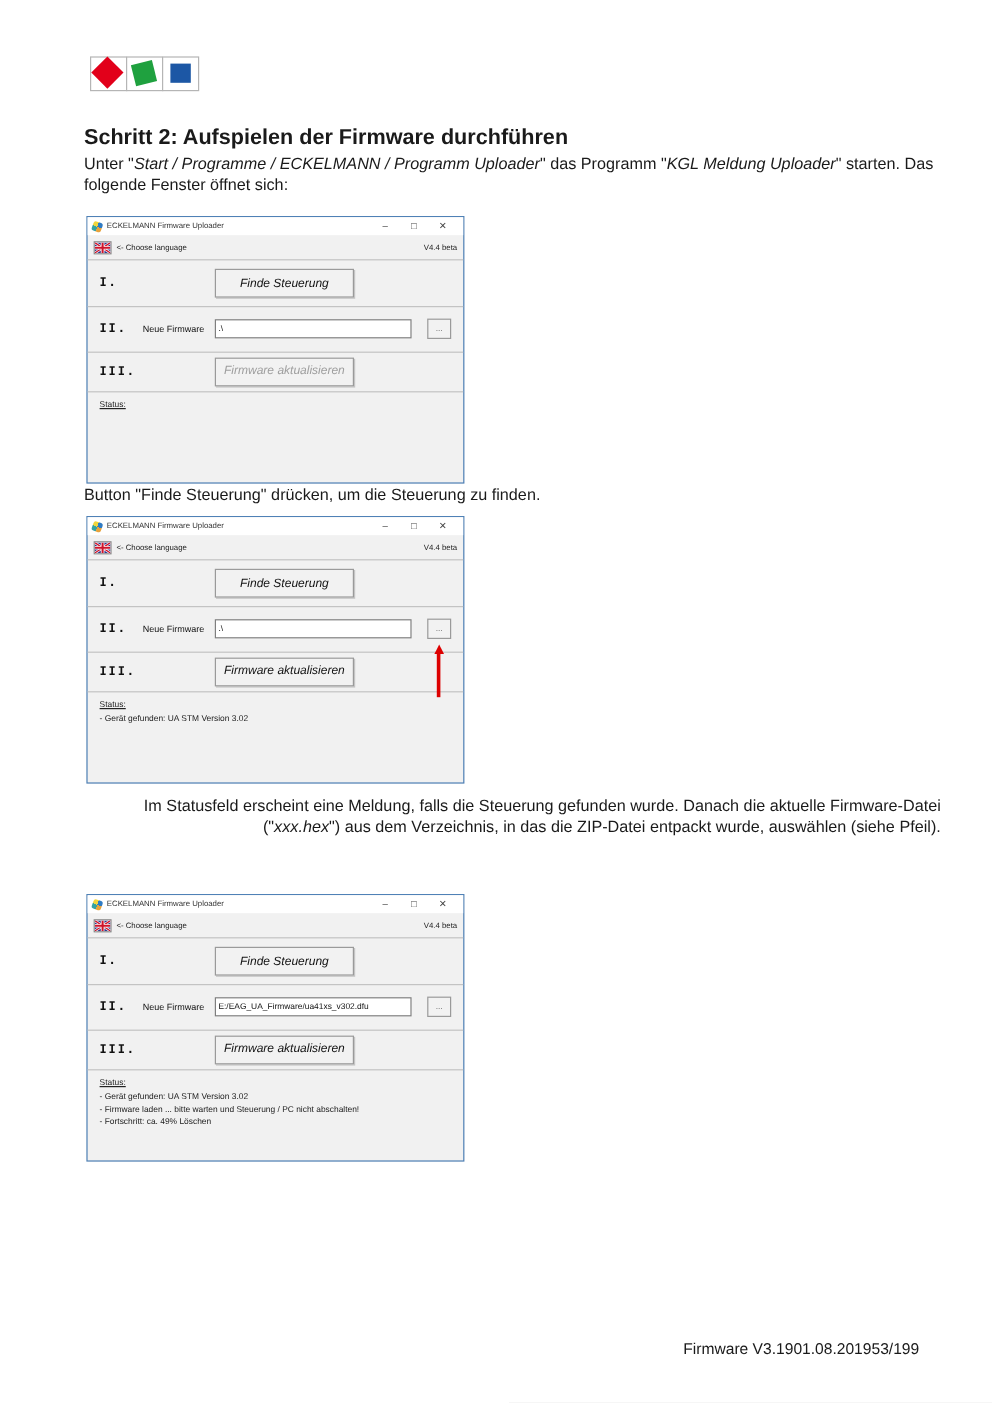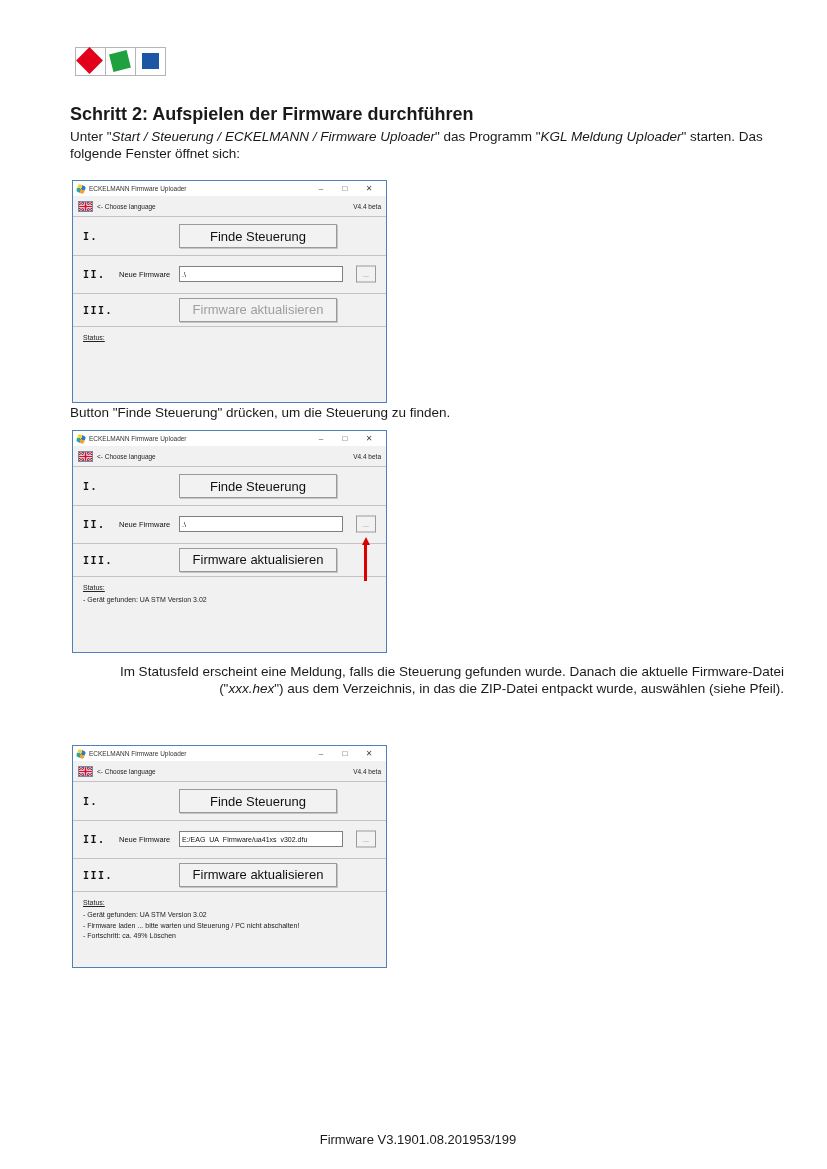--- a/index.html
+++ b/index.html
@@ -49,62 +49,62 @@
   .uw-langtext{font-size:6.5px;color:#222;}
   .uw-version{margin-left:auto;font-size:6.5px;color:#222;}
   .uw-row{position:absolute;left:0;right:0;border-bottom:1px solid #c3c3c3;}
   .uw-row1{top:36px;height:38px;}
   .uw-row2{top:74px;height:38px;}
   .uw-row3{top:112px;height:33px;}
   .uw-status{position:absolute;top:145px;left:0;right:0;bottom:0;padding:8px 10px;box-sizing:border-box;}
   .uw-step{position:absolute;left:10px;top:50%;transform:translateY(-50%);
       font-family:"DejaVu Sans Mono",monospace;font-weight:bold;font-size:10px;
       letter-spacing:1.5px;color:#111;}
-  .uw-btn{position:absolute;left:106px;width:158px;height:24px;top:50%;transform:translateY(-50%);
+  .uw-btn{position:absolute;left:106px;width:116px;height:24px;top:50%;transform:translateY(-50%);
       background:#f2f2f2;border:1px solid #9a9a9a;box-shadow:1px 1px 0 rgba(0,0,0,.18);
-      font-size:13px;color:#111;font-family:inherit;padding:0;}
+      font-size:10px;color:#111;font-family:inherit;padding:0;font-style:italic;}
   .uw-btn.disabled{color:#9e9e9e;}
   .uw-fwlabel{position:absolute;left:46px;top:50%;transform:translateY(-50%);font-size:7.5px;color:#111;}
   .uw-input{position:absolute;left:106px;width:164px;height:16px;top:50%;transform:translateY(-50%);
       border:1px solid #7f7f7f;background:#fff;font-size:7px;padding:0 2px;
       font-family:inherit;color:#111;box-sizing:border-box;}
   .uw-browse{position:absolute;left:283px;width:20px;height:17px;top:50%;transform:translateY(-50%);
       background:#f2f2f2;border:1px solid #9a9a9a;font-size:7px;color:#777;padding:0;}
   .uw-statuslabel{font-size:7px;color:#222;text-decoration:underline;margin-bottom:4px;}
   .uw-statusline{font-size:7px;color:#222;line-height:10.5px;}
   .uw-arrow{position:absolute;left:288px;top:106px;width:9px;height:44px;z-index:5;}
   .uw-arrow-head{width:0;height:0;margin:0 auto;
       border-left:4.5px solid transparent;border-right:4.5px solid transparent;
       border-bottom:8px solid #dd0000;}
   .uw-arrow-shaft{width:3px;height:36px;margin:0 auto;background:#dd0000;}
 
   
   .footer{position:absolute;left:70px;right:61px;top:1116px;display:flex;
-      justify-content:center;font-size:13px;margin-top:16px;}
+      justify-content:flex-end;font-size:13px;}
 </style>
 </head>
 <body>
 
 <div class="page">
 
   <div class="logo">
     <div class="logo-cell">
       <div class="logo-shape shape-red" style="background: rgb(226, 0, 26);"></div>
     </div>
     <div class="logo-cell">
       <div class="logo-shape shape-green" style="background: rgb(31, 161, 63);"></div>
     </div>
     <div class="logo-cell">
       <div class="logo-shape shape-blue" style="background: rgb(28, 87, 165);"></div>
     </div>
   </div>
 
   <div class="heading">Schritt 2: Aufspielen der Firmware durchführen</div>
 
-  <div class="para p-intro"><span>Unter "</span><span class="it">Start / Steuerung / ECKELMANN / Firmware Uploader</span><span>" das Programm "</span><span class="it">KGL Meldung Uploader</span><span>" starten. Das folgende Fenster öffnet sich:</span></div>
+  <div class="para p-intro"><span>Unter "</span><span class="it">Start / Programme / ECKELMANN / Programm Uploader</span><span>" das Programm "</span><span class="it">KGL Meldung Uploader</span><span>" starten. Das folgende Fenster öffnet sich:</span></div>
 
   <div class="win-slot slot-1">
   <div class="uw">
     <div class="uw-titlebar">
       <span class="uw-appicon"></span>
       <span class="uw-title">ECKELMANN Firmware Uploader</span>
       <span class="uw-controls">
         <span class="uw-ctl">–</span>
         <span class="uw-ctl">□</span>
         <span class="uw-ctl">✕</span>

